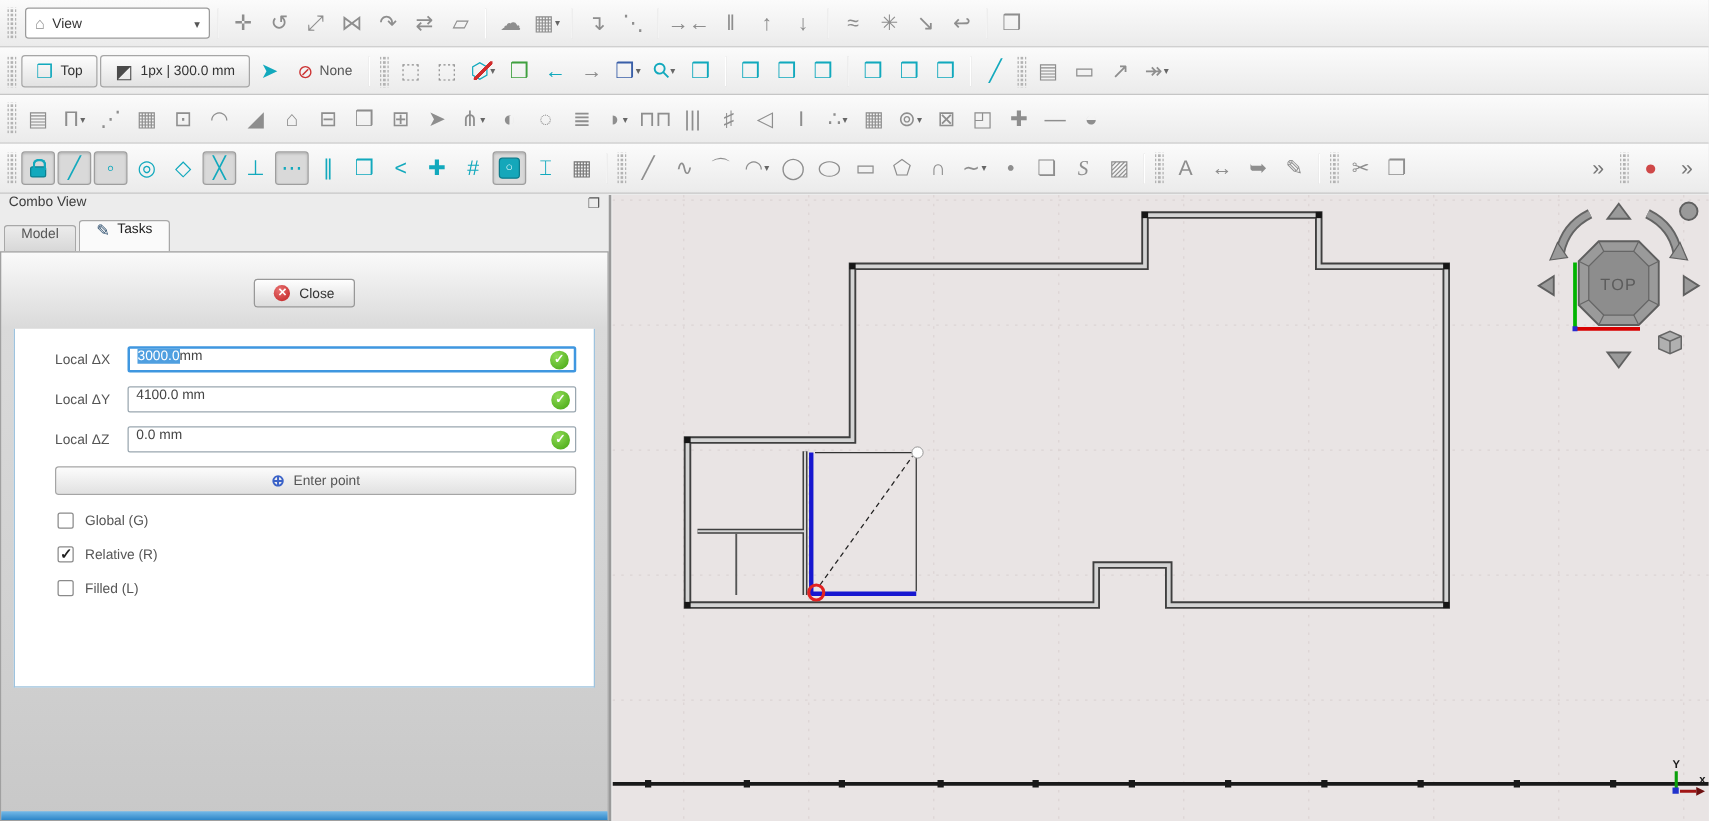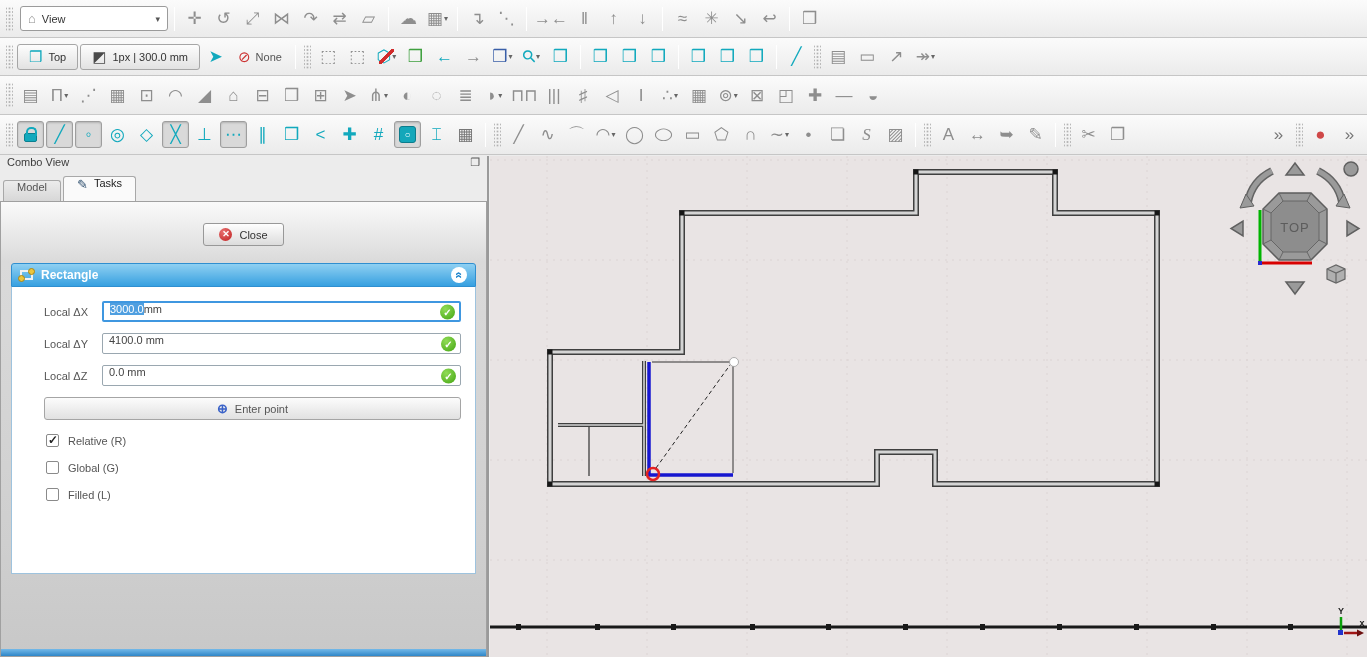--- a/index.html
+++ b/index.html
@@ -474,27 +474,20 @@
     </div>
   </div>
   <div class="cv-body">
     <div class="close-row">
       <div class="close-btn">
         <span class="xicon">✕</span>
         <span>Close</span>
       </div>
     </div>
     <div class="section">
-      <div class="sec-head">
-        <span class="rect-ico"></span>
-        <span>Rectangle</span>
-        <span class="collapse">
-            <span>«</span>
-          </span>
-      </div>
       <div class="sec-body">
         <div class="frow">
           <span class="flabel">Local ΔX</span>
           <div class="finput focus">
             <span class="seltext">3000.0</span>
             <span> mm</span>
             <span class="chk-green">✓</span>
           </div>
         </div>
         <div class="frow">
@@ -509,26 +502,26 @@
           <div class="finput">
             <span>0.0 mm</span>
             <span class="chk-green">✓</span>
           </div>
         </div>
         <div class="enter-btn">
           <span class="point-ico">⊕</span>
           <span>Enter point</span>
         </div>
         <div class="cbrow">
+          <span class="cbox"></span>
+          <span>Global (G)</span>
+        </div>
+        <div class="cbrow">
           <span class="cbox checked"></span>
           <span>Relative (R)</span>
-        </div>
-        <div class="cbrow">
-          <span class="cbox"></span>
-          <span>Global (G)</span>
         </div>
         <div class="cbrow">
           <span class="cbox"></span>
           <span>Filled (L)</span>
         </div>
       </div>
     </div>
     <div class="blue-strip"></div>
   </div>
 </div>

